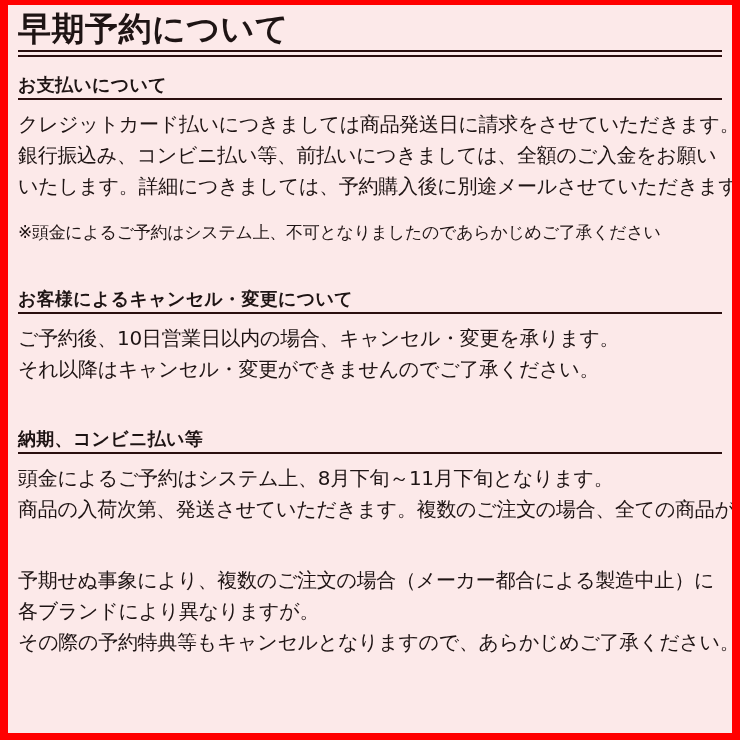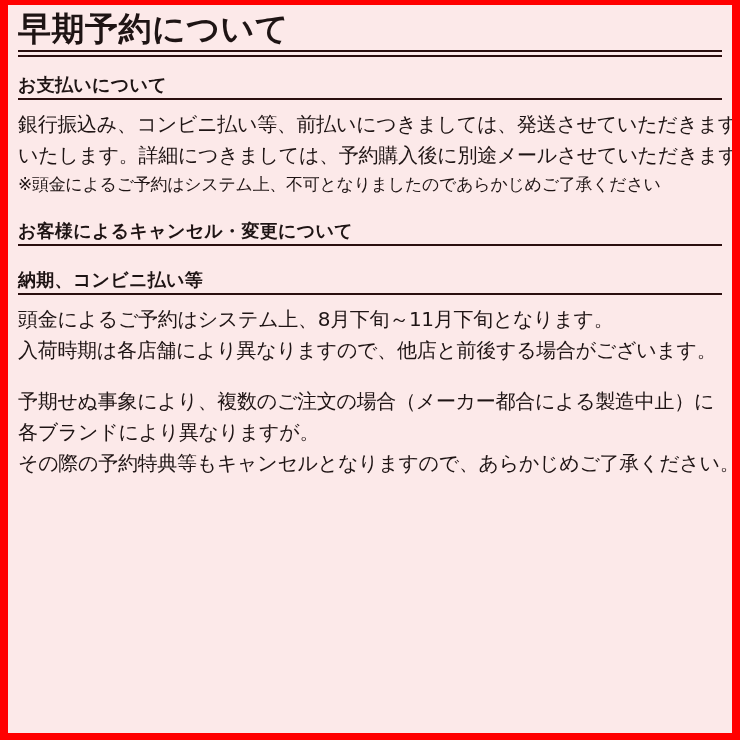--- a/index.html
+++ b/index.html
@@ -27,67 +27,70 @@
     font-weight: bold;
     letter-spacing: 0.5px;
     line-height: 34px;
   }
   .title-divider {
     margin-top: 4px;
     height: 7px;
     border-top: 2px solid var(--color-rule);
     border-bottom: 2px solid var(--color-rule);
   }
-  .section { margin-top: 20px; }
+  .section { margin-top: 40px; }
   .section.first { margin-top: 14px; }
   .section-heading {
     font-size: 18px;
     font-weight: bold;
     line-height: 27px;
     letter-spacing: 0.3px;
     border-bottom: 2px solid var(--color-rule);
     margin-bottom: 9px;
   }
   .body-line {
     font-size: 20px;
     line-height: 31px;
     letter-spacing: -0.3px;
     white-space: nowrap;
   }
   .note-line {
     font-size: 17px;
     line-height: 25px;
     letter-spacing: -0.3px;
-    margin-top: 1px;
+    margin-top: 18px;
     white-space: nowrap;
   }
 </style>
 </head>
 <body>
 
 <div class="content">
 
   <h1 class="page-title">早期予約について</h1>
   <div class="title-divider"></div>
 
   <section class="section first">
     <h2 class="section-heading">お支払いについて</h2>
-    <p class="body-line">銀行振込み、コンビニ払い等、前払いにつきましては、発送させていただきます</p>
+    <p class="body-line">クレジットカード払いにつきましては商品発送日に請求をさせていただきます。</p>
+    <p class="body-line">銀行振込み、コンビニ払い等、前払いにつきましては、全額のご入金をお願い</p>
     <p class="body-line">いたします。詳細につきましては、予約購入後に別途メールさせていただきます。</p>
     <p class="note-line">※頭金によるご予約はシステム上、不可となりましたのであらかじめご了承ください</p>
   </section>
 
   <section class="section">
     <h2 class="section-heading">お客様によるキャンセル・変更について</h2>
+    <p class="body-line">ご予約後、10日営業日以内の場合、キャンセル・変更を承ります。</p>
+    <p class="body-line">それ以降はキャンセル・変更ができませんのでご了承ください。</p>
   </section>
 
   <section class="section">
     <h2 class="section-heading">納期、コンビニ払い等</h2>
     <p class="body-line">頭金によるご予約はシステム上、8月下旬～11月下旬となります。</p>
-    <p class="body-line">入荷時期は各店舗により異なりますので、他店と前後する場合がございます。</p>
+    <p class="body-line">商品の入荷次第、発送させていただきます。複数のご注文の場合、全ての商品が</p>
   </section>
 
   <section class="section">
     <p class="body-line">予期せぬ事象により、複数のご注文の場合（メーカー都合による製造中止）に</p>
     <p class="body-line">各ブランドにより異なりますが。</p>
     <p class="body-line">その際の予約特典等もキャンセルとなりますので、あらかじめご了承ください。</p>
   </section>
 
 </div>
 

